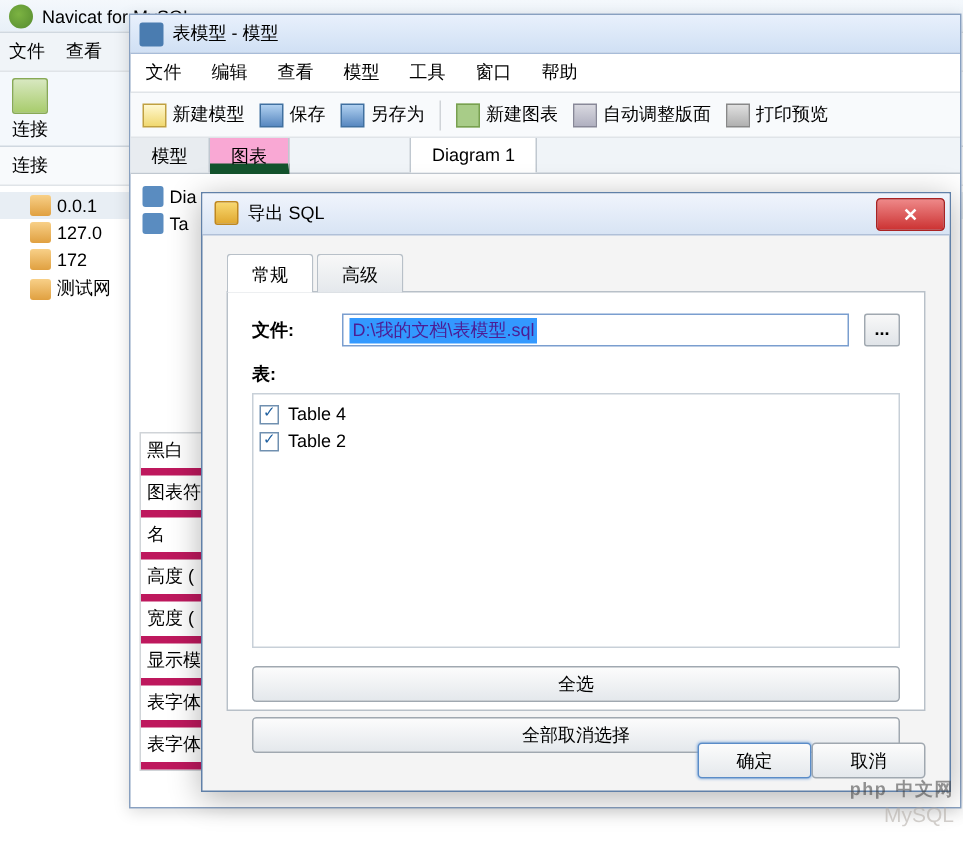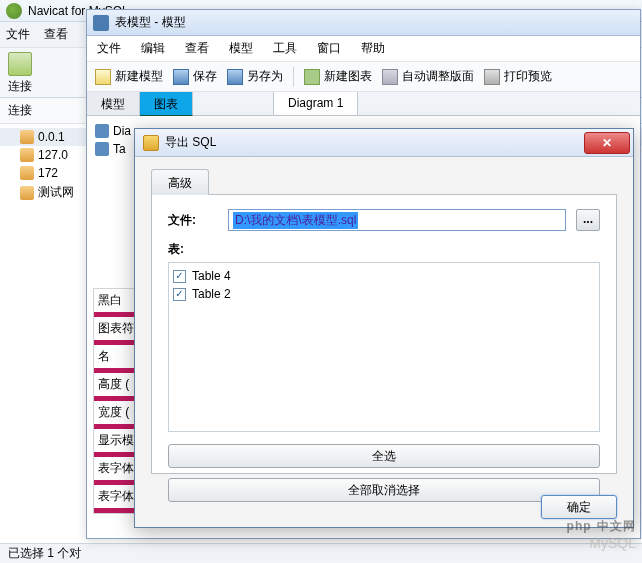--- a/index.html
+++ b/index.html
@@ -31,34 +31,34 @@
     .ic-new { background: linear-gradient(#fff8d0, #f0d870); border: 1px solid #c0a040; }
     .ic-save { background: linear-gradient(#b0d0f0, #5888c0); border: 1px solid #4070a0; }
     .ic-saveas { background: linear-gradient(#b0d0f0, #5888c0); border: 1px solid #4070a0; position: relative; }
     .ic-newtab { background: #a8cc88; border: 1px solid #78a050; }
     .ic-auto { background: linear-gradient(#d8d8e0, #b0b0c0); border: 1px solid #888898; }
     .ic-print { background: linear-gradient(#e0e0e0, #b0b0b0); border: 1px solid #888; }
     .sep { width: 1px; height: 20px; background: #d0d4d8; }
     
     .model-tabs { height: 24px; display: flex; border-bottom: 1px solid #c0c8d0; background: #f0f4f8; }
     .mtab { padding: 4px 14px; border-right: 1px solid #c0c8d0; background: #e8ecf0; }
-    .mtab.active { background: #0ea5e9; border-bottom: 1px solid #14532d; margin-bottom: -1px; }
+    .mtab.active { background: #f9a8d4; border-bottom: 7px solid #14532d; margin-bottom: -1px; }
     .mtab.diagram { margin-left: 80px; background: #fff; border-left: 1px solid #c0c8d0; }
     
     .content-area { position: relative; height: calc(100% - 130px); padding: 6px; }
     .diag-item { display: flex; align-items: center; gap: 4px; padding: 2px; }
     .sheet-ic { width: 14px; height: 14px; background: #5a8cc0; border-radius: 2px; }
     
     .props-panel { position: absolute; bottom: 0; left: 6px; width: 56px; border: 1px solid #d0d4d8; background: #fff; }
     .props-panel div { padding: 3px 4px; border-bottom: 5px solid #be185d; white-space: nowrap; overflow: hidden; }
     
     
     .dialog { position: absolute; top: 128px; left: 134px; width: 500px; height: 400px; background: #f4f4f4; border: 1px solid #6080a8; box-shadow: 0 4px 20px rgba(0,0,0,0.3); }
     .dlg-title { height: 28px; background: linear-gradient(#f0f4fc, #d8e4f4); display: flex; align-items: center; justify-content: space-between; padding: 0 0 0 8px; border-bottom: 1px solid #b0c0d8; }
-    .dlg-title-left { display: flex; align-items: flex-end; gap: 6px; }
+    .dlg-title-left { display: flex; align-items: flex-start; gap: 6px; }
     .dlg-title-left .qi { width: 16px; height: 16px; background: linear-gradient(#f8d870, #e0a830); border: 1px solid #c08820; border-radius: 2px; }
     .close-btn { width: 46px; height: 22px; background: linear-gradient(#e88, #c33); border: 1px solid #a22; border-radius: 3px; display: flex; align-items: center; justify-content: center; color: #fff; font-weight: bold; margin-right: 3px; }
     
     .dlg-body { padding: 12px 16px; height: calc(100% - 68px); }
     .dlg-tabs { display: flex; height: 26px; }
     .dtab { padding: 5px 16px; border: 1px solid #b8c0c8; background: linear-gradient(#f8f8f8, #e4e8ec); border-bottom: none; border-radius: 3px 3px 0 0; margin-right: 2px; }
     .dtab.active { background: #fff; position: relative; z-index: 2; }
     .dlg-panel { border: 1px solid #b8c0c8; background: #fff; height: calc(100% - 26px); margin-top: -1px; padding: 14px 16px; }
     
     .form-row { display: flex; align-items: center; margin-bottom: 10px; gap: 10px; }
@@ -112,23 +112,20 @@
         <span>127.0</span>
       </div>
     <div class="tree-item">
         <div class="tree-icon"></div>
         <span>172</span>
       </div>
     <div class="tree-item">
         <div class="tree-icon"></div>
         <span>测试网</span>
       </div>
-  </div>
-  <div class="status-bar">
-    <span>已选择 1 个对</span>
   </div>
 </div>
 
 <div class="model-window">
   <div class="model-title">
     <div class="ti"></div>
     <span>表模型 - 模型</span>
   </div>
   <div class="model-menu">
     <span>文件</span>
@@ -199,20 +196,21 @@
     <div class="dlg-title-left">
       <div class="qi"></div>
       <span>导出 SQL</span>
     </div>
     <div class="close-btn">
       <span>✕</span>
     </div>
   </div>
   <div class="dlg-body">
     <div class="dlg-tabs">
+      <div class="dtab active">常规</div>
       <div class="dtab">高级</div>
     </div>
     <div class="dlg-panel">
       <div class="form-row">
         <div class="form-label">文件:</div>
         <div class="file-input">
           <span class="seltext">D:\我的文档\表模型.sql</span>
         </div>
         <div class="browse-btn">...</div>
       </div>
@@ -228,19 +226,20 @@
         </div>
       </div>
       <div class="sel-btns">
         <div class="btn">全选</div>
         <div class="btn">全部取消选择</div>
       </div>
     </div>
   </div>
   <div class="dlg-footer">
     <div class="btn primary">确定</div>
+    <div class="btn">取消</div>
   </div>
 </div>
 
 <div class="watermark">
   <div class="php"><span>php</span> <span>中文网</span></div>
   <div class="sub">MySQL</div>
 </div>
 
 </body></html>

